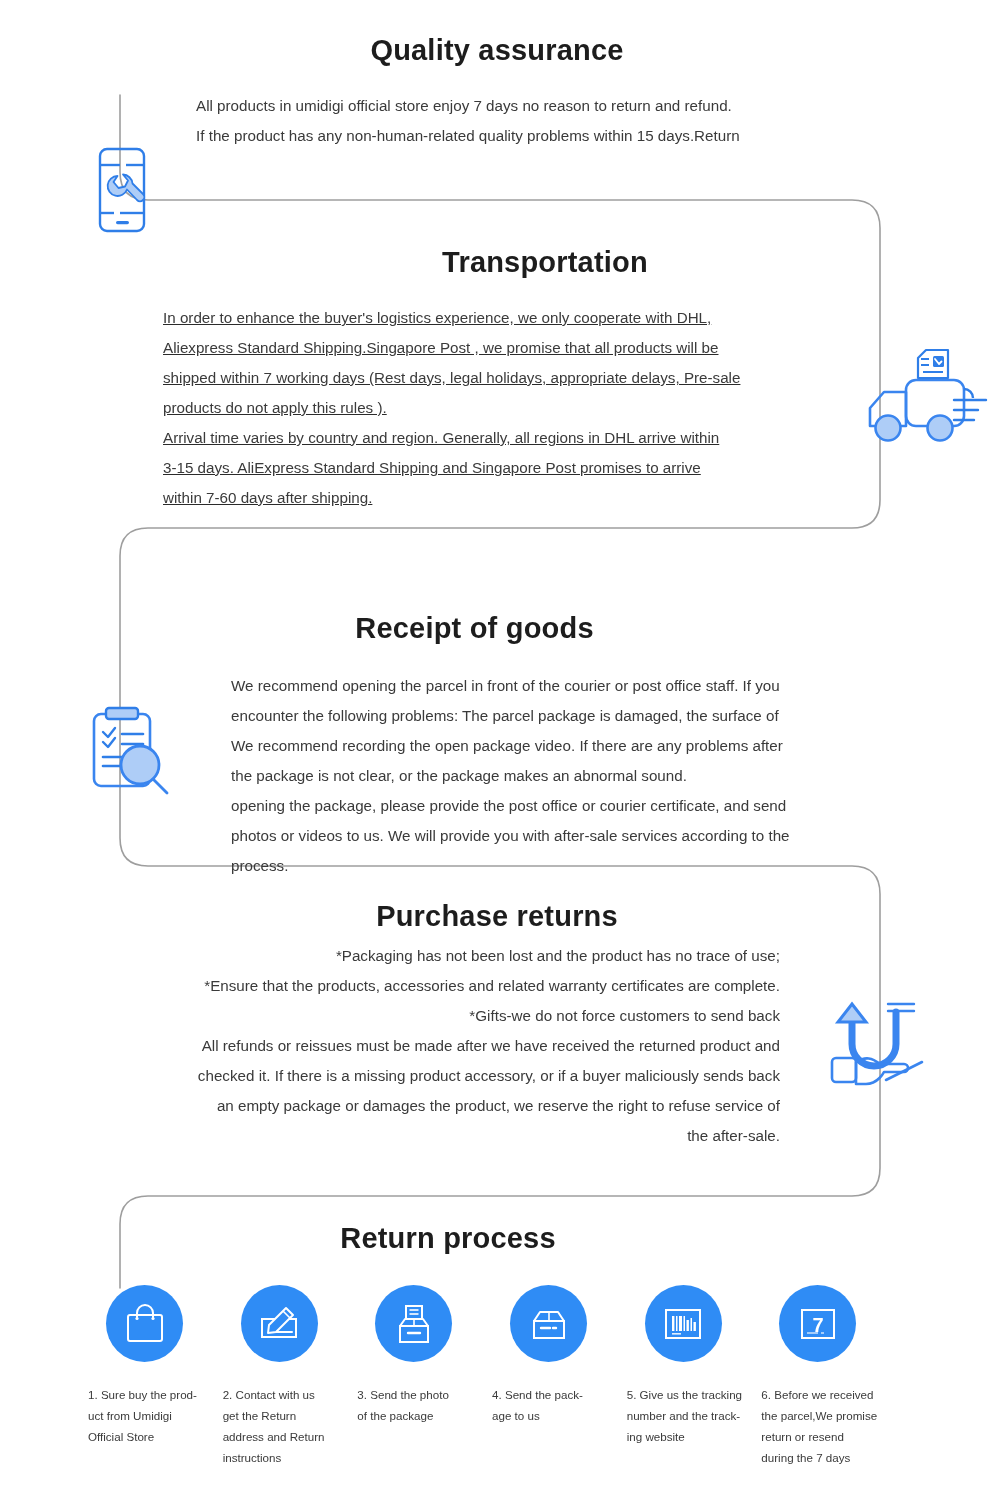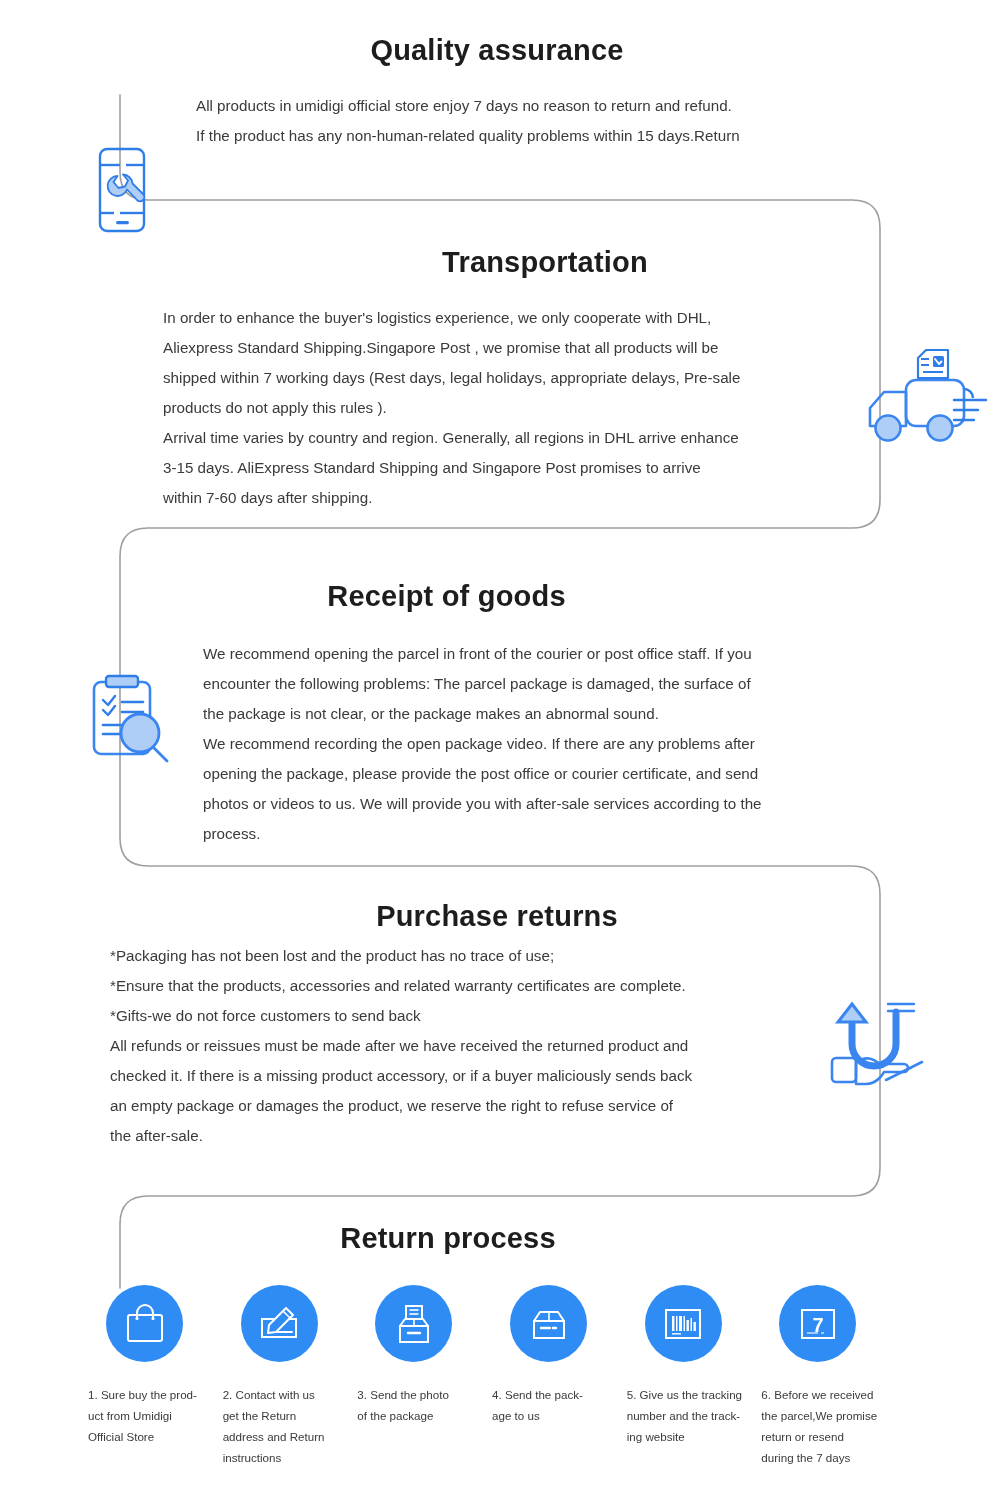--- a/index.html
+++ b/index.html
@@ -50,31 +50,31 @@
 
   
   #sec-quality { left: 0; top: 34px; width: 994px; }
   #sec-quality .sec-title { margin-bottom: 24px; }
   #sec-quality .body { position: relative; }
   #sec-quality .text-col { margin-left: 196px; width: 700px; }
 
   
   #sec-transport { left: 0; top: 246px; width: 994px; margin-left: 48px; }
   #sec-transport .sec-title { margin-bottom: 24px; }
-  #sec-transport .text-col { margin-left: 115px; width: 720px; }
-
-  
-  #sec-receipt { left: 0; top: 580px; width: 893px; }
+  #sec-transport .text-col { margin-left: 115px; width: 720px; text-decoration: underline; }
+
+  
+  #sec-receipt { left: 0; top: 612px; width: 893px; padding-left: 28px; }
   #sec-receipt .sec-title { margin-bottom: 26px; }
   #sec-receipt .text-col { margin-left: 203px; width: 680px; }
 
   
   #sec-purchase { left: 0; top: 900px; width: 994px; }
   #sec-purchase .sec-title { margin-bottom: 8px; }
-  #sec-purchase .text-col { margin-left: 110px; width: 720px; }
+  #sec-purchase .text-col { margin-left: 60px; width: 720px; text-align: right; }
 
   
   #sec-return { left: 0; top: 1222px; width: 896px; }
   #sec-return .sec-title { margin-bottom: 30px; }
 
   .steps {
     display: flex;
     justify-content: flex-start;
     padding-left: 88px;
     gap: 0;
@@ -156,21 +156,21 @@
           <line x1="5" y1="24" x2="25" y2="24" stroke="#2f7ee8" stroke-width="2"></line>
         </g>
       </g>
     </svg>
   </div>
   <div class="text-col">
     <p class="para">In order to enhance the buyer's logistics experience, we only cooperate with DHL,</p>
     <p class="para">Aliexpress Standard Shipping.Singapore Post , we promise that all products will be</p>
     <p class="para">shipped within 7 working days (Rest days, legal holidays, appropriate delays, Pre-sale</p>
     <p class="para">products do not apply this rules ).</p>
-    <p class="para">Arrival time varies by country and region. Generally, all regions in DHL arrive enhance</p>
+    <p class="para">Arrival time varies by country and region. Generally, all regions in DHL arrive within</p>
     <p class="para">3-15 days. AliExpress Standard Shipping and Singapore Post promises to arrive</p>
     <p class="para">within 7-60 days after shipping.</p>
   </div>
 </div>
 
 <div class="section" id="sec-receipt">
   <h2 class="sec-title">Receipt of goods</h2>
   <div class="icon-box" style="left:84px; top:92px;">
     <svg class="icon-svg" width="100" height="100" viewBox="0 0 100 100">
       <rect x="10" y="10" width="56" height="72" rx="7" ry="7" fill="none" stroke="#3a85ef" stroke-width="2.6"></rect>
@@ -181,22 +181,22 @@
       <line x1="38" y1="40" x2="59" y2="40" stroke="#2f7ee8" stroke-width="2.6" stroke-linecap="round"></line>
       <line x1="19" y1="53" x2="40" y2="53" stroke="#2f7ee8" stroke-width="2.6" stroke-linecap="round"></line>
       <line x1="19" y1="62" x2="40" y2="62" stroke="#2f7ee8" stroke-width="2.6" stroke-linecap="round"></line>
       <circle cx="56" cy="61" r="19" fill="#aecdf7" stroke="#3a85ef" stroke-width="2.8"></circle>
       <line x1="69" y1="75" x2="83" y2="89" stroke="#3a85ef" stroke-width="2.8" stroke-linecap="round"></line>
     </svg>
   </div>
   <div class="text-col">
     <p class="para">We recommend opening the parcel in front of the courier or post office staff. If you</p>
     <p class="para">encounter the following problems: The parcel package is damaged, the surface of</p>
+    <p class="para">We recommend recording the open package video. If there are any problems after</p>
     <p class="para">the package is not clear, or the package makes an abnormal sound.</p>
-    <p class="para">We recommend recording the open package video. If there are any problems after</p>
     <p class="para">opening the package, please provide the post office or courier certificate, and send</p>
     <p class="para">photos or videos to us. We will provide you with after-sale services according to the</p>
     <p class="para">process.</p>
   </div>
 </div>
 
 <div class="section" id="sec-purchase">
   <h2 class="sec-title">Purchase returns</h2>
   <div class="icon-box" style="left:826px; top:96px;">
     <svg class="icon-svg" width="104" height="92" viewBox="0 0 104 92">

